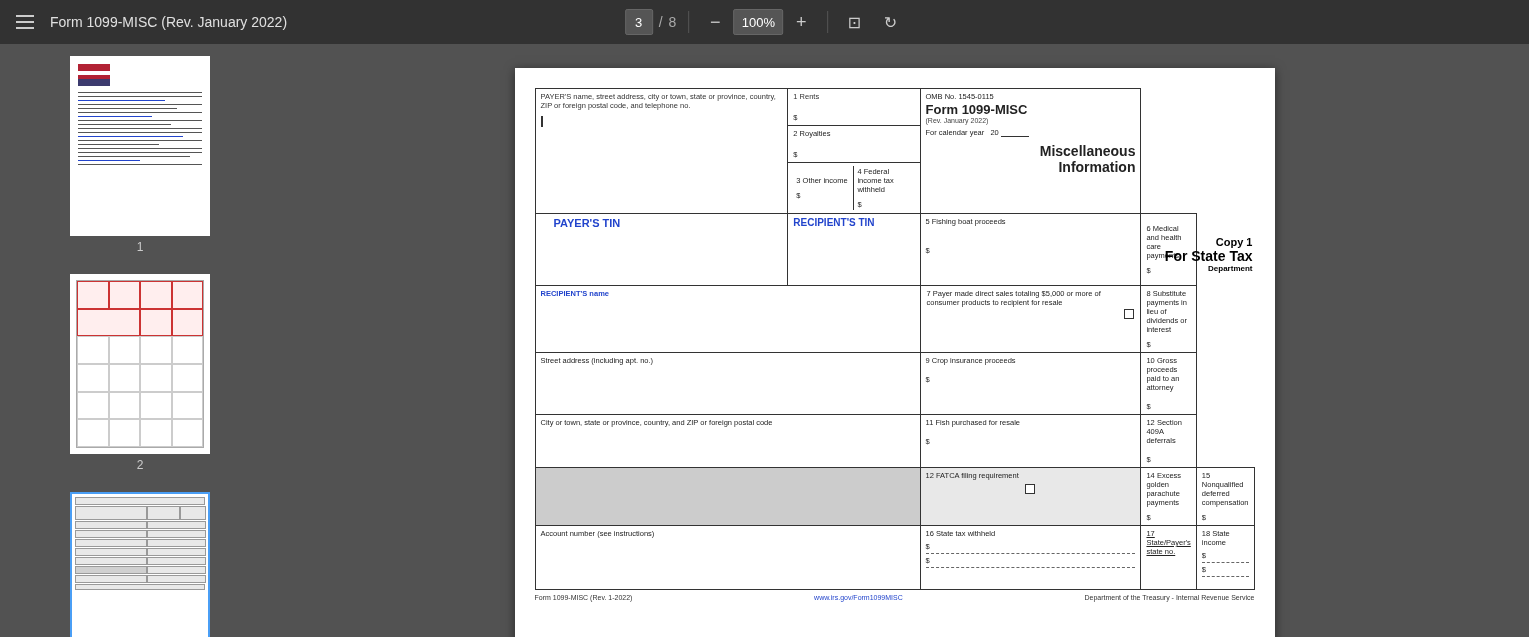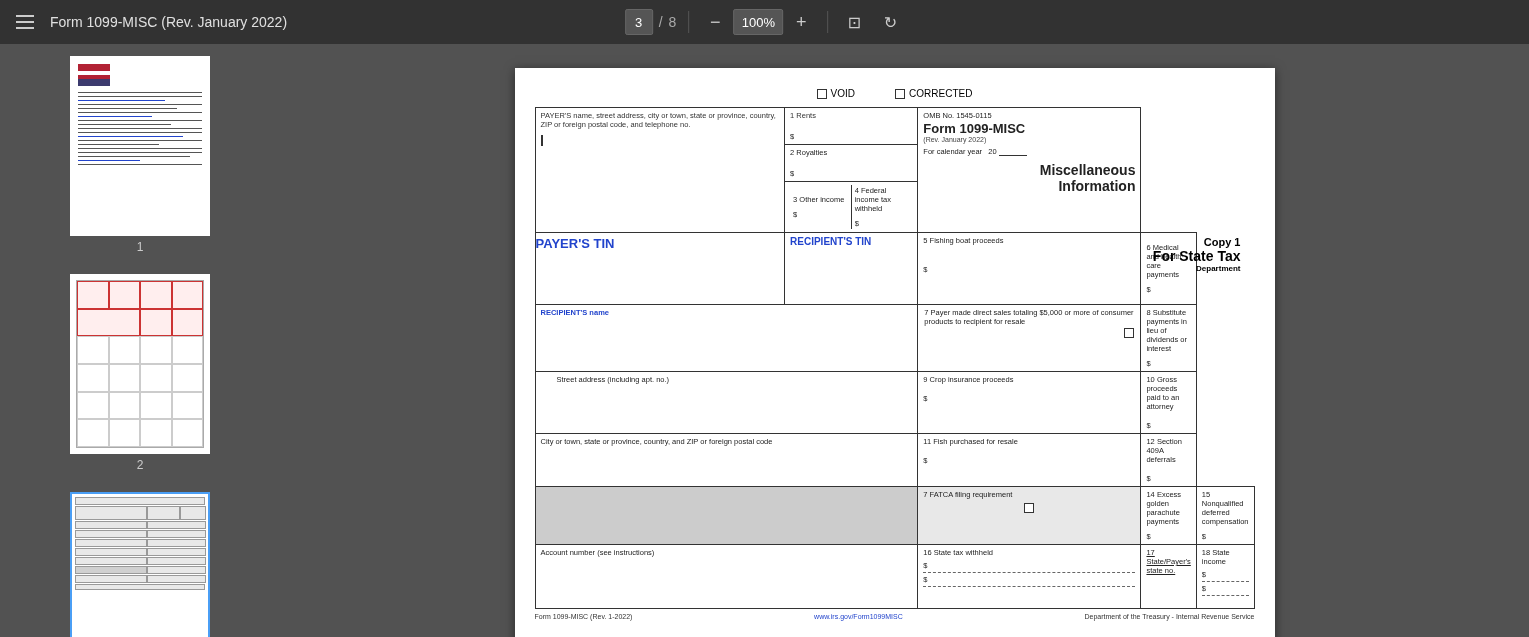--- a/index.html
+++ b/index.html
@@ -195,32 +195,20 @@
     </div>
   </div>
 
   <div class="viewer">
 
     <div style="width:760px;display:flex;flex-direction:column;gap:0;">
       <div style="width:760px;height:30px;background:#888;margin-bottom:4px;"></div>
 
       <div class="pdf-page">
 
-        <div class="form-checkboxes">
-          <div style="flex:1;"></div>
-          <div class="checkbox-item">
-            <span class="cb-box"></span>
-            <span style="font-size:10px;">VOID</span>
-          </div>
-          <div class="checkbox-item" style="margin-left:20px;">
-            <span class="cb-box"></span>
-            <span style="font-size:10px;">CORRECTED</span>
-          </div>
-          <div style="flex:1;"></div>
-        </div>
 
         <table style="width:100%;border-collapse:collapse;font-size:7.5px;color:#222;">
 
           <tbody>
               <tr>
             <td rowspan="3" style="border:1px solid #333;padding:3px 5px;width:43%;vertical-align:top;min-height:90px;">
               <div style="font-size:7.5px;color:#333;">PAYER'S name, street address, city or town, state or province, country, ZIP or foreign postal code, and telephone no.</div>
               <div style="margin-top:6px;"><span style="display:inline-block;width:2px;height:11px;background:#333;vertical-align:middle;"></span></div>
             </td>
             <td style="border:1px solid #333;padding:3px 5px;width:21%;vertical-align:top;">
@@ -261,21 +249,21 @@
                     <div>4 Federal income tax withheld</div>
                     <div style="margin-top:6px;">$</div>
                   </td>
                 </tr>
               </tbody>
                   </table>
             </td>
           </tr>
 
           <tr>
-            <td style="border:1px solid #333;padding:3px 0;vertical-align:top;color:#2244cc;font-weight:bold;font-size:13px;">
+            <td style="border:1px solid #333;padding:3px 18px;vertical-align:top;color:#2244cc;font-weight:bold;font-size:11px;">
               <span>PAYER'S TIN</span>
               <div style="height:40px;"></div>
             </td>
             <td style="border:1px solid #333;padding:3px 5px;vertical-align:top;color:#2244cc;font-weight:bold;font-size:10px;">
               <span>RECIPIENT'S TIN</span>
               <div style="height:40px;"></div>
             </td>
             <td style="border:1px solid #333;padding:3px 5px;vertical-align:top;">
               <div>5 Fishing boat proceeds</div>
               <div style="margin-top:20px;">$</div>
@@ -297,21 +285,21 @@
                 <span class="cb-box"></span>
               </div>
             </td>
             <td style="border:1px solid #333;padding:3px 5px;vertical-align:top;">
               <div>8 Substitute payments in lieu of dividends or interest</div>
               <div style="margin-top:6px;">$</div>
             </td>
           </tr>
 
           <tr>
-            <td colspan="2" style="border:1px solid #333;padding:3px 21px;vertical-align:top;margin-top:32px;">
+            <td colspan="2" style="border:1px solid #333;padding:3px 5px;vertical-align:top;margin-top:32px;">
               <div>Street address (including apt. no.)</div>
               <div style="height:24px;"></div>
             </td>
             <td style="border:1px solid #333;padding:3px 5px;vertical-align:top;">
               <div>9 Crop insurance proceeds</div>
               <div style="margin-top:10px;">$</div>
             </td>
             <td style="border:1px solid #333;padding:3px 5px;vertical-align:top;">
               <div>10 Gross proceeds paid to an attorney</div>
               <div style="margin-top:10px;">$</div>
@@ -330,21 +318,21 @@
             <td style="border:1px solid #333;padding:3px 5px;vertical-align:top;">
               <div>12 Section 409A deferrals</div>
               <div style="margin-top:10px;">$</div>
             </td>
           </tr>
 
           <tr>
             <td colspan="2" style="border:1px solid #333;padding:3px 5px;vertical-align:top;background:#ccc;">
             </td>
             <td style="border:1px solid #333;padding:3px 5px;vertical-align:top;background:#e8e8e8;">
-              <div>7 FATCA filing requirement</div>
+              <div>12 FATCA filing requirement</div>
               <div style="margin-top:4px;display:flex;justify-content:center;">
                 <span class="cb-box" style="width:10px;height:10px;border:1px solid #333;background:#fff;display:inline-block;"></span>
               </div>
             </td>
             <td style="border:1px solid #333;padding:3px 5px;vertical-align:top;">
               <div>14 Excess golden parachute payments</div>
               <div style="margin-top:6px;">$</div>
             </td>
             <td style="border:1px solid #333;padding:3px 5px;vertical-align:top;">
               <div>15 Nonqualified deferred compensation</div>
@@ -368,21 +356,21 @@
             </td>
             <td style="border:1px solid #333;padding:3px 5px;vertical-align:top;">
               <div>18 State income</div>
               <div style="margin-top:4px;border-bottom:1px dashed #666;padding-bottom:2px;">$</div>
               <div style="margin-top:2px;border-bottom:1px dashed #666;padding-bottom:2px;">$</div>
             </td>
           </tr>
         </tbody>
           </table>
 
-        <div style="position:absolute;top:168px;right:34px;text-align:right;">
+        <div style="position:absolute;top:168px;right:22px;text-align:right;">
           <div style="font-size:11px;font-weight:bold;">Copy 1</div>
           <div style="font-size:14px;font-weight:bold;">For State Tax</div>
           <div style="font-size:8px;font-weight:bold;">Department</div>
         </div>
 
         <div class="form-footer">
           <span>Form 1099-MISC (Rev. 1-2022)</span>
           <span style="color:#2244cc;">www.irs.gov/Form1099MISC</span>
           <span>Department of the Treasury - Internal Revenue Service</span>
         </div>

